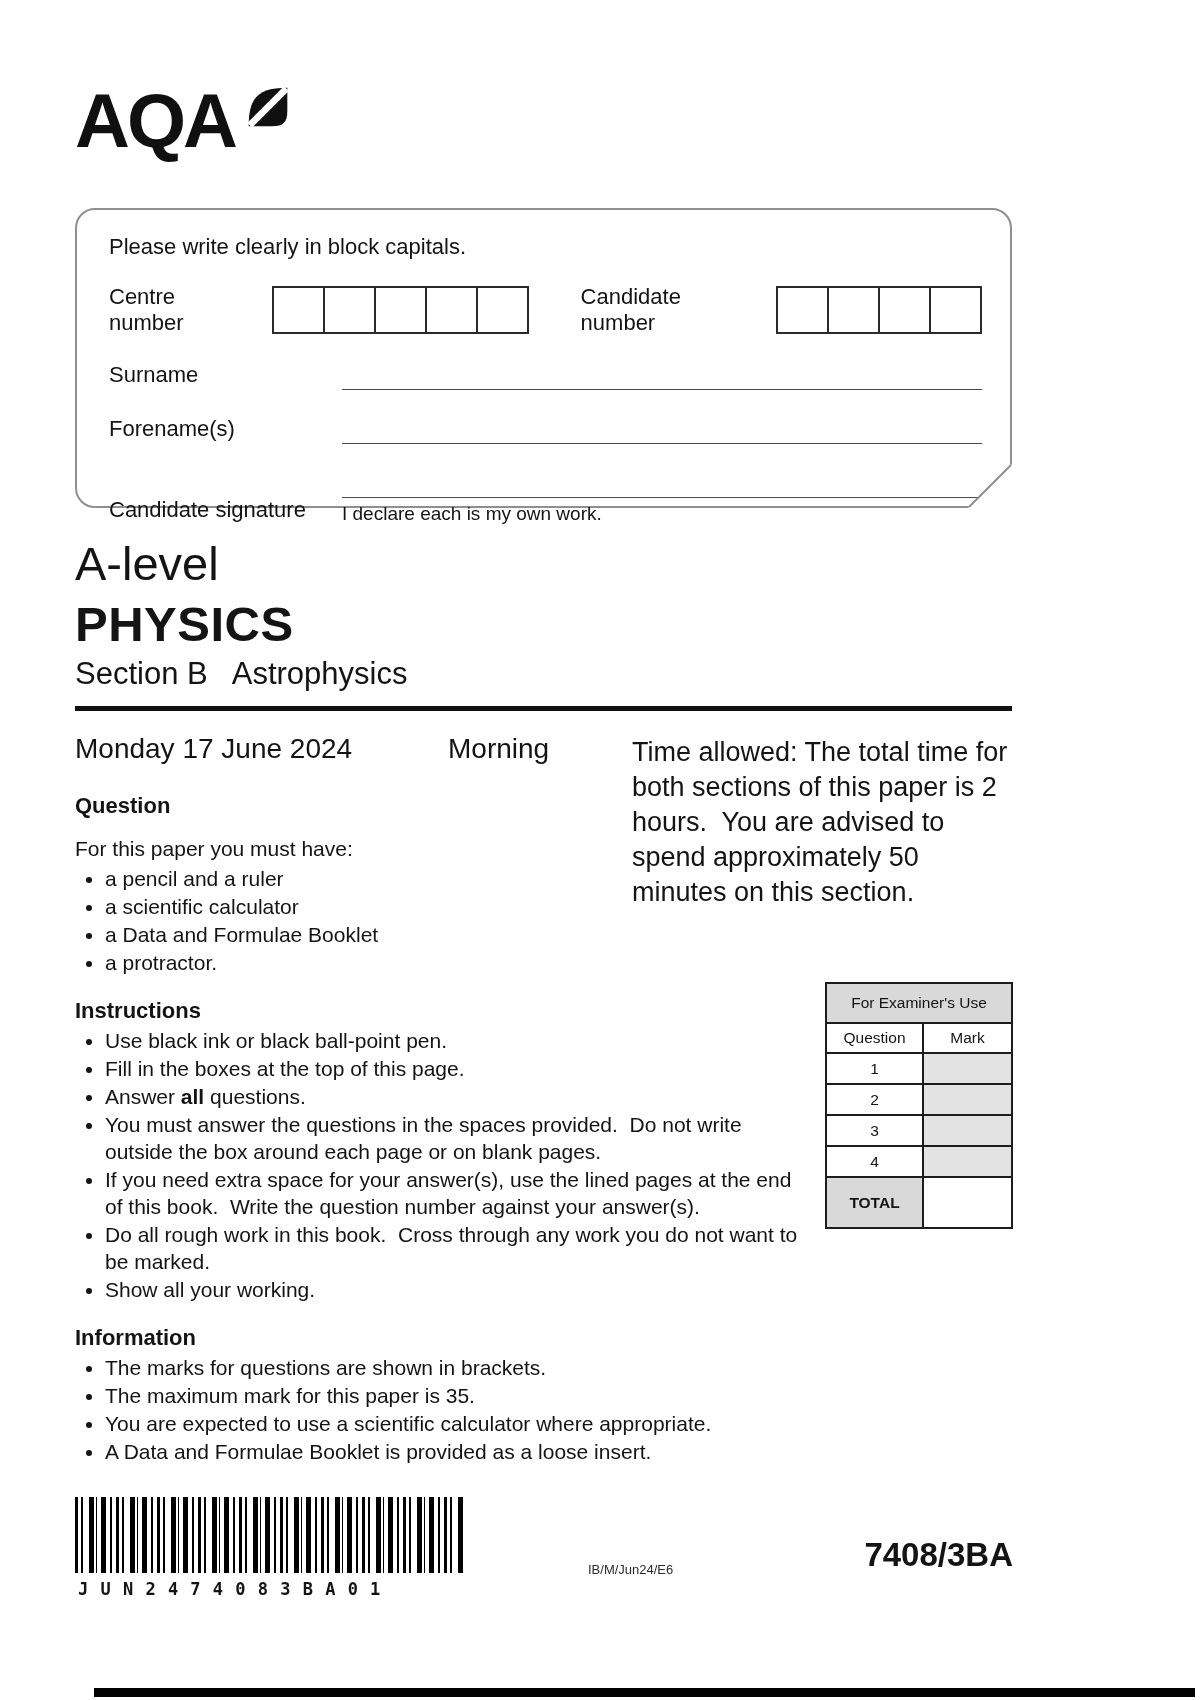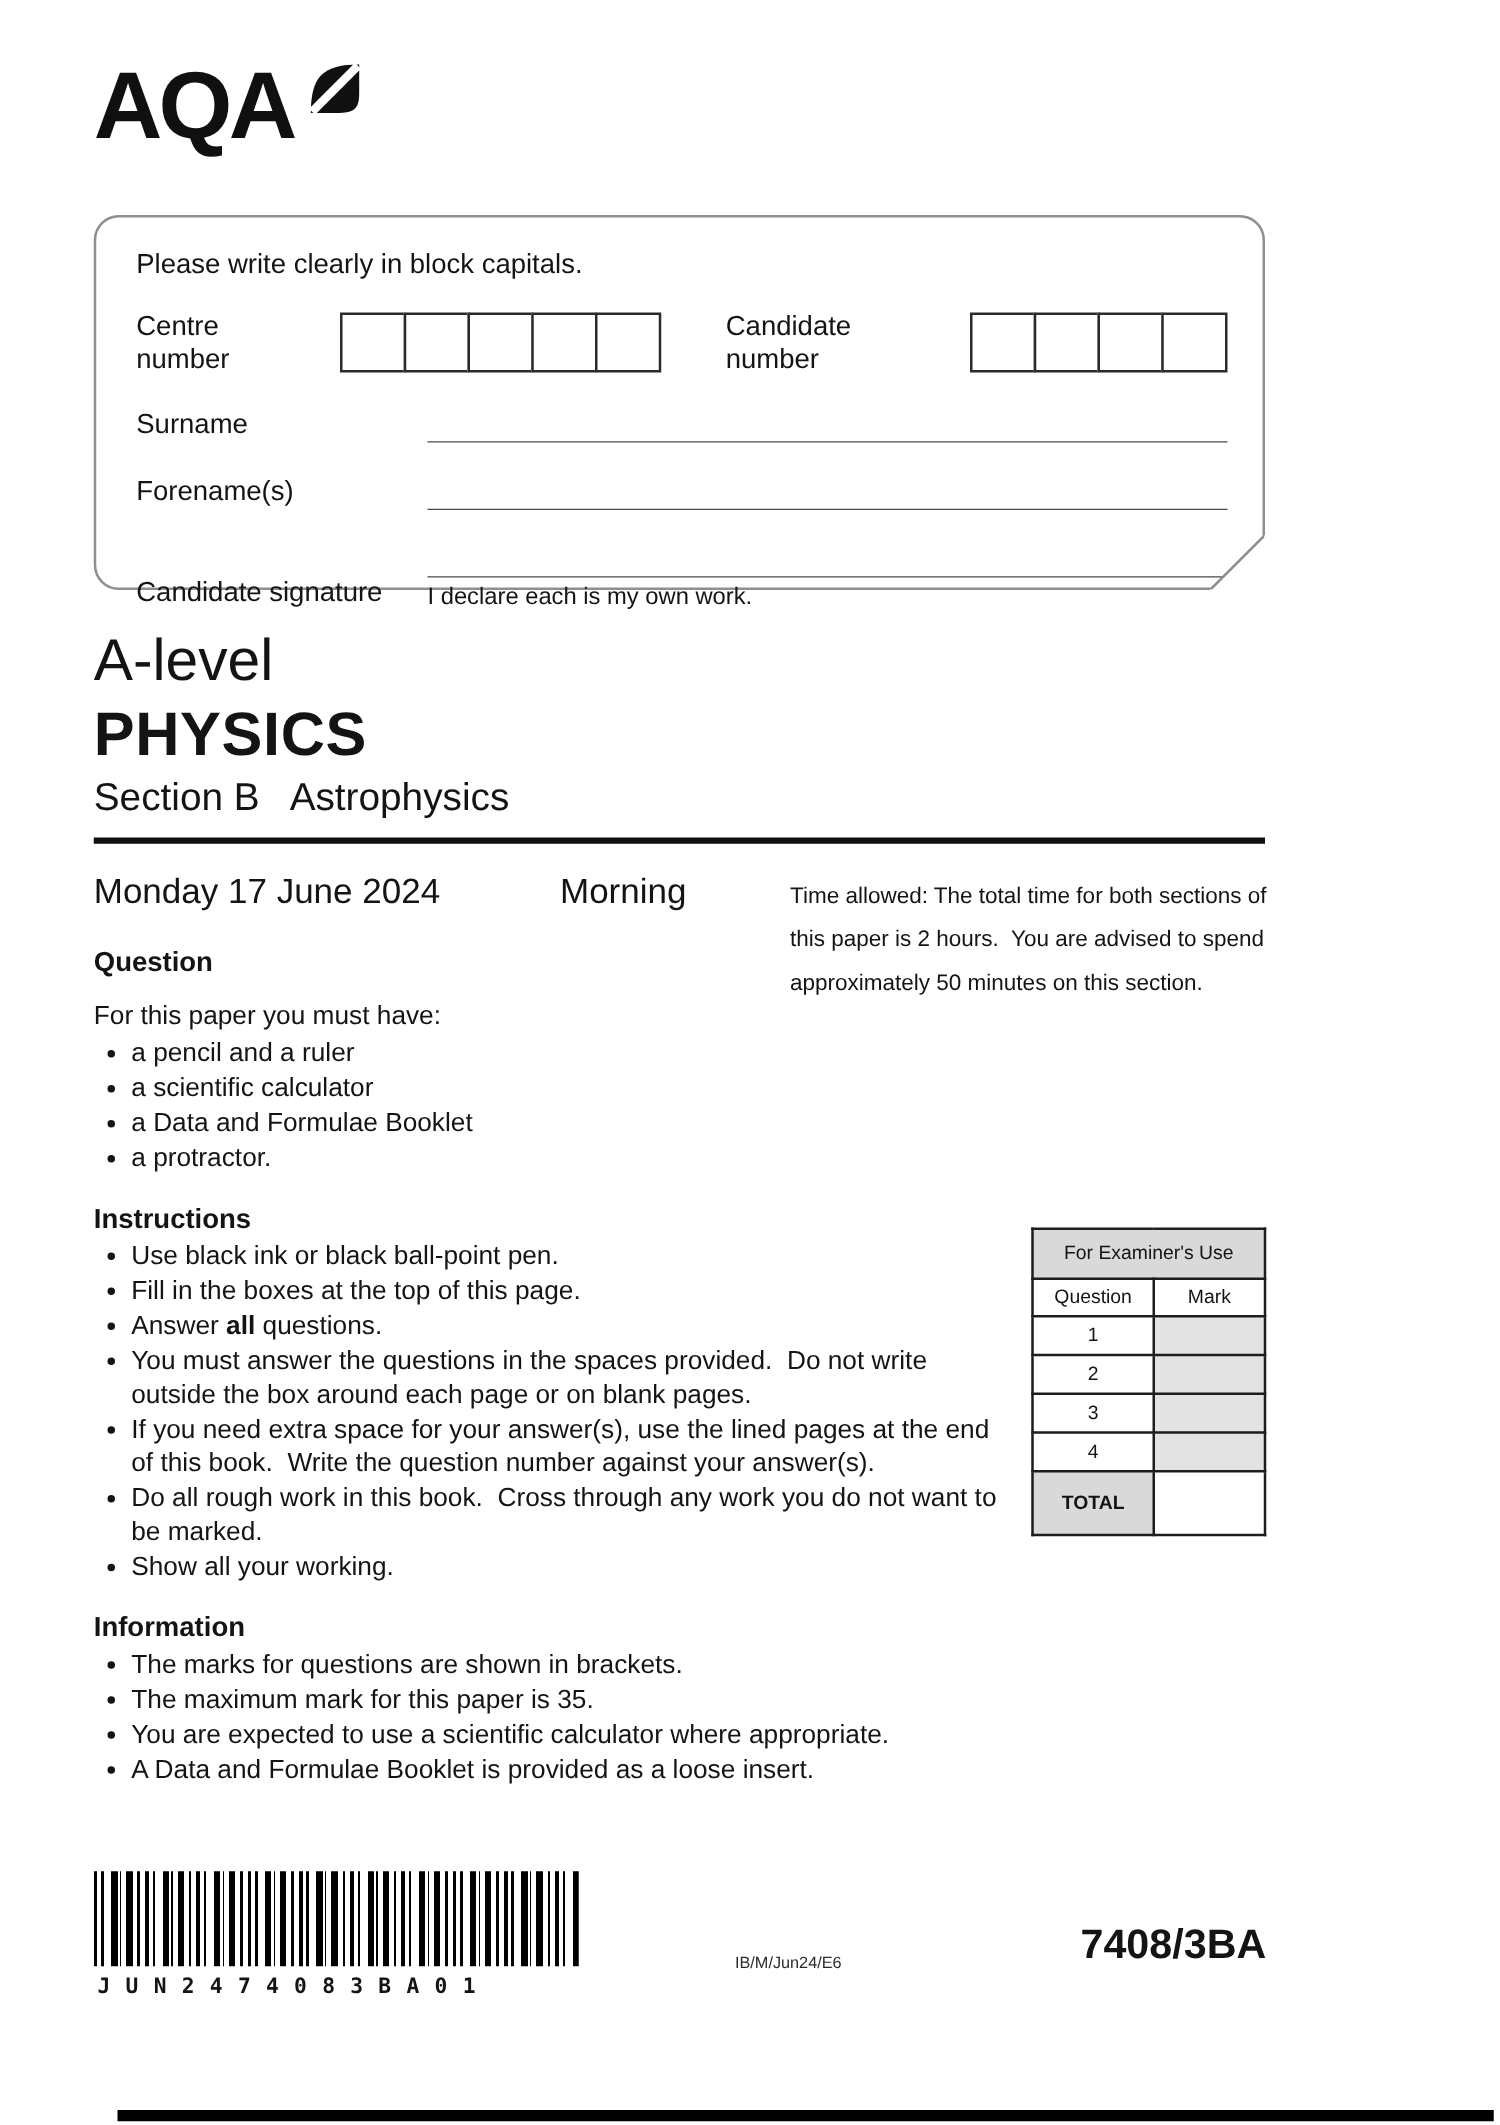--- a/index.html
+++ b/index.html
@@ -2,21 +2,21 @@
 <html><head>
 <meta charset="utf-8">
 <style>
   * { margin:0; padding:0; box-sizing:border-box; }
   html,body { background:#f2f2f2; }
   .page {
     position:relative; width:1200px; height:1700px; background:#ffffff;
     overflow:hidden; color:#141414;
     font-family:"Liberation Sans","DejaVu Sans",sans-serif;
   }
-  .content { width:937px; margin-left:75px; padding-top:48px; }
+  .content { width:937px; margin-left:75px; padding-top:84px; }
 
   
   .logo { display:flex; align-items:flex-start; height:78px; }
   .logo-text { font-size:76px; font-weight:800; letter-spacing:-3px; line-height:74px; color:#101010; }
   .leaf { margin-left:4px; margin-top:-6px; }
 
   
   .candidate-box {
     position:relative; margin-top:46px; border:2px solid #8f8f8f;
     border-radius:20px 20px 0 20px; padding:24px 28px 26px 32px; height:300px;
@@ -39,21 +39,21 @@
   .qual { font-size:47px; font-weight:400; margin-top:30px; line-height:1.1; }
   .subject { font-size:49px; font-weight:700; margin-top:8px; line-height:1.1; letter-spacing:0.5px; }
   .paper { font-size:31px; margin-top:26px; line-height:1.15; }
   .section-row { display:flex; gap:24px; font-size:31px; margin-top:4px; line-height:1.15; }
   .rule { height:5px; background:#111; margin-top:15px; }
 
   
   .date-row { position:relative; height:46px; margin-top:22px; }
   .date { position:absolute; left:0; top:0; font-size:28px; }
   .morning { position:absolute; left:373px; top:0; font-size:28px; }
-  .time-allowed { position:absolute; left:557px; top:2px; width:384px; font-size:18px; line-height:35px; white-space:pre-wrap; }
+  .time-allowed { position:absolute; left:557px; top:2px; width:384px; font-size:27px; line-height:35px; white-space:pre-wrap; }
 
   
   .sec-heading { font-size:22px; font-weight:700; }
   .materials { margin-top:14px; }
   .sec-intro { font-size:21px; line-height:27px; margin-top:16px; }
   ul.bullets { list-style:disc; padding-left:30px; margin-top:3px; }
   ul.bullets li { font-size:21px; line-height:27px; margin-top:1px; white-space:pre-wrap; }
   .instructions { margin-top:22px; }
   .instructions ul.bullets { max-width:728px; }
   .information { margin-top:22px; }

